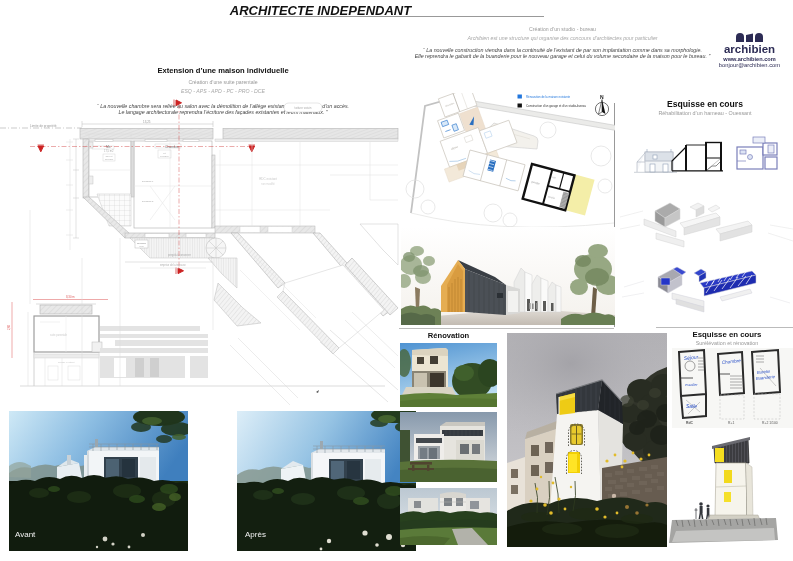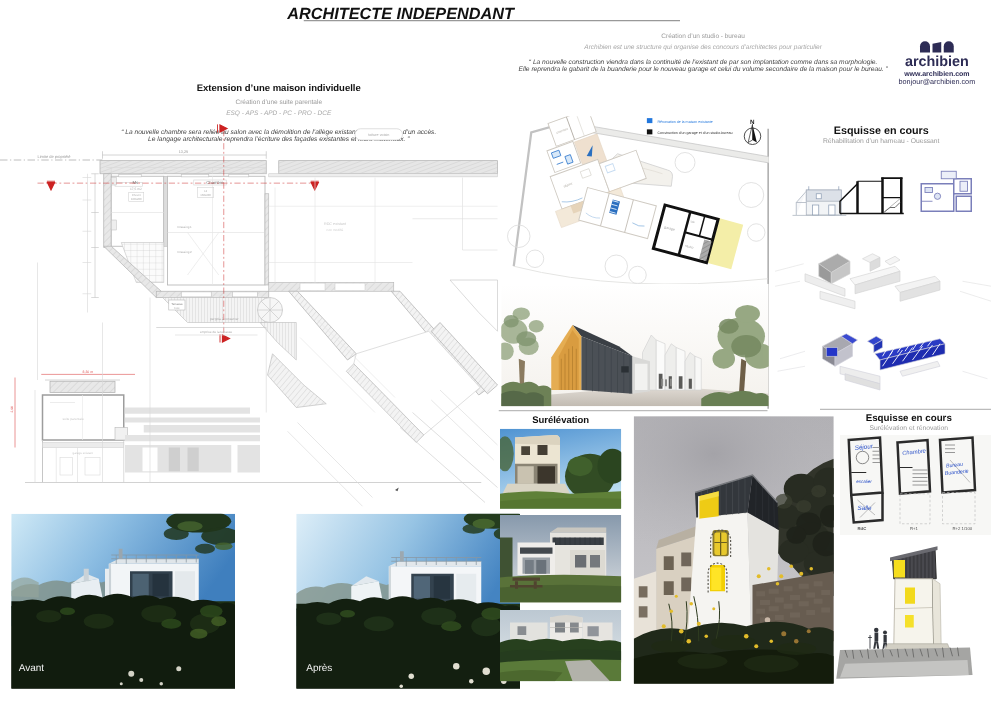--- a/index.html
+++ b/index.html
@@ -623,21 +623,21 @@
 <path d="M160 92 q10 -8 22 -4 q12 -5 22 0 q6 -2 10 2 l0 8 L160 98 Z" fill="#697f54"></path>
 
 <g fill="#8a8a88">
 <rect x="128" y="76" width="1.6" height="6"></rect>
 <rect x="131" y="76.5" width="1.6" height="5.5"></rect>
 <rect x="135" y="76" width="1.6" height="6"></rect>
 </g>
 </svg>
 </div>
 
-<div class="abs ttl" style="left:400px;top:331px;width:97px;text-align:center;font-size:7.6px;">Surélévation</div>
+<div class="abs ttl" style="left:400px;top:331px;width:97px;text-align:center;font-size:7.6px;">Rénovation</div>
 
 <div id="rp1" class="abs" style="left:400px;top:343px;width:97px;height:64px;">
 <svg width="97" height="64" viewBox="0 0 97 64">
 <defs>
         <linearGradient id="p1sky" x1="0" y1="0" x2="0.3" y2="1">
 <stop offset="0" stop-color="#4f93d2"></stop>
           <stop offset="1" stop-color="#bfdff2"></stop>
         </linearGradient>
       </defs>
 <rect width="97" height="64" fill="url(#p1sky)"></rect>

